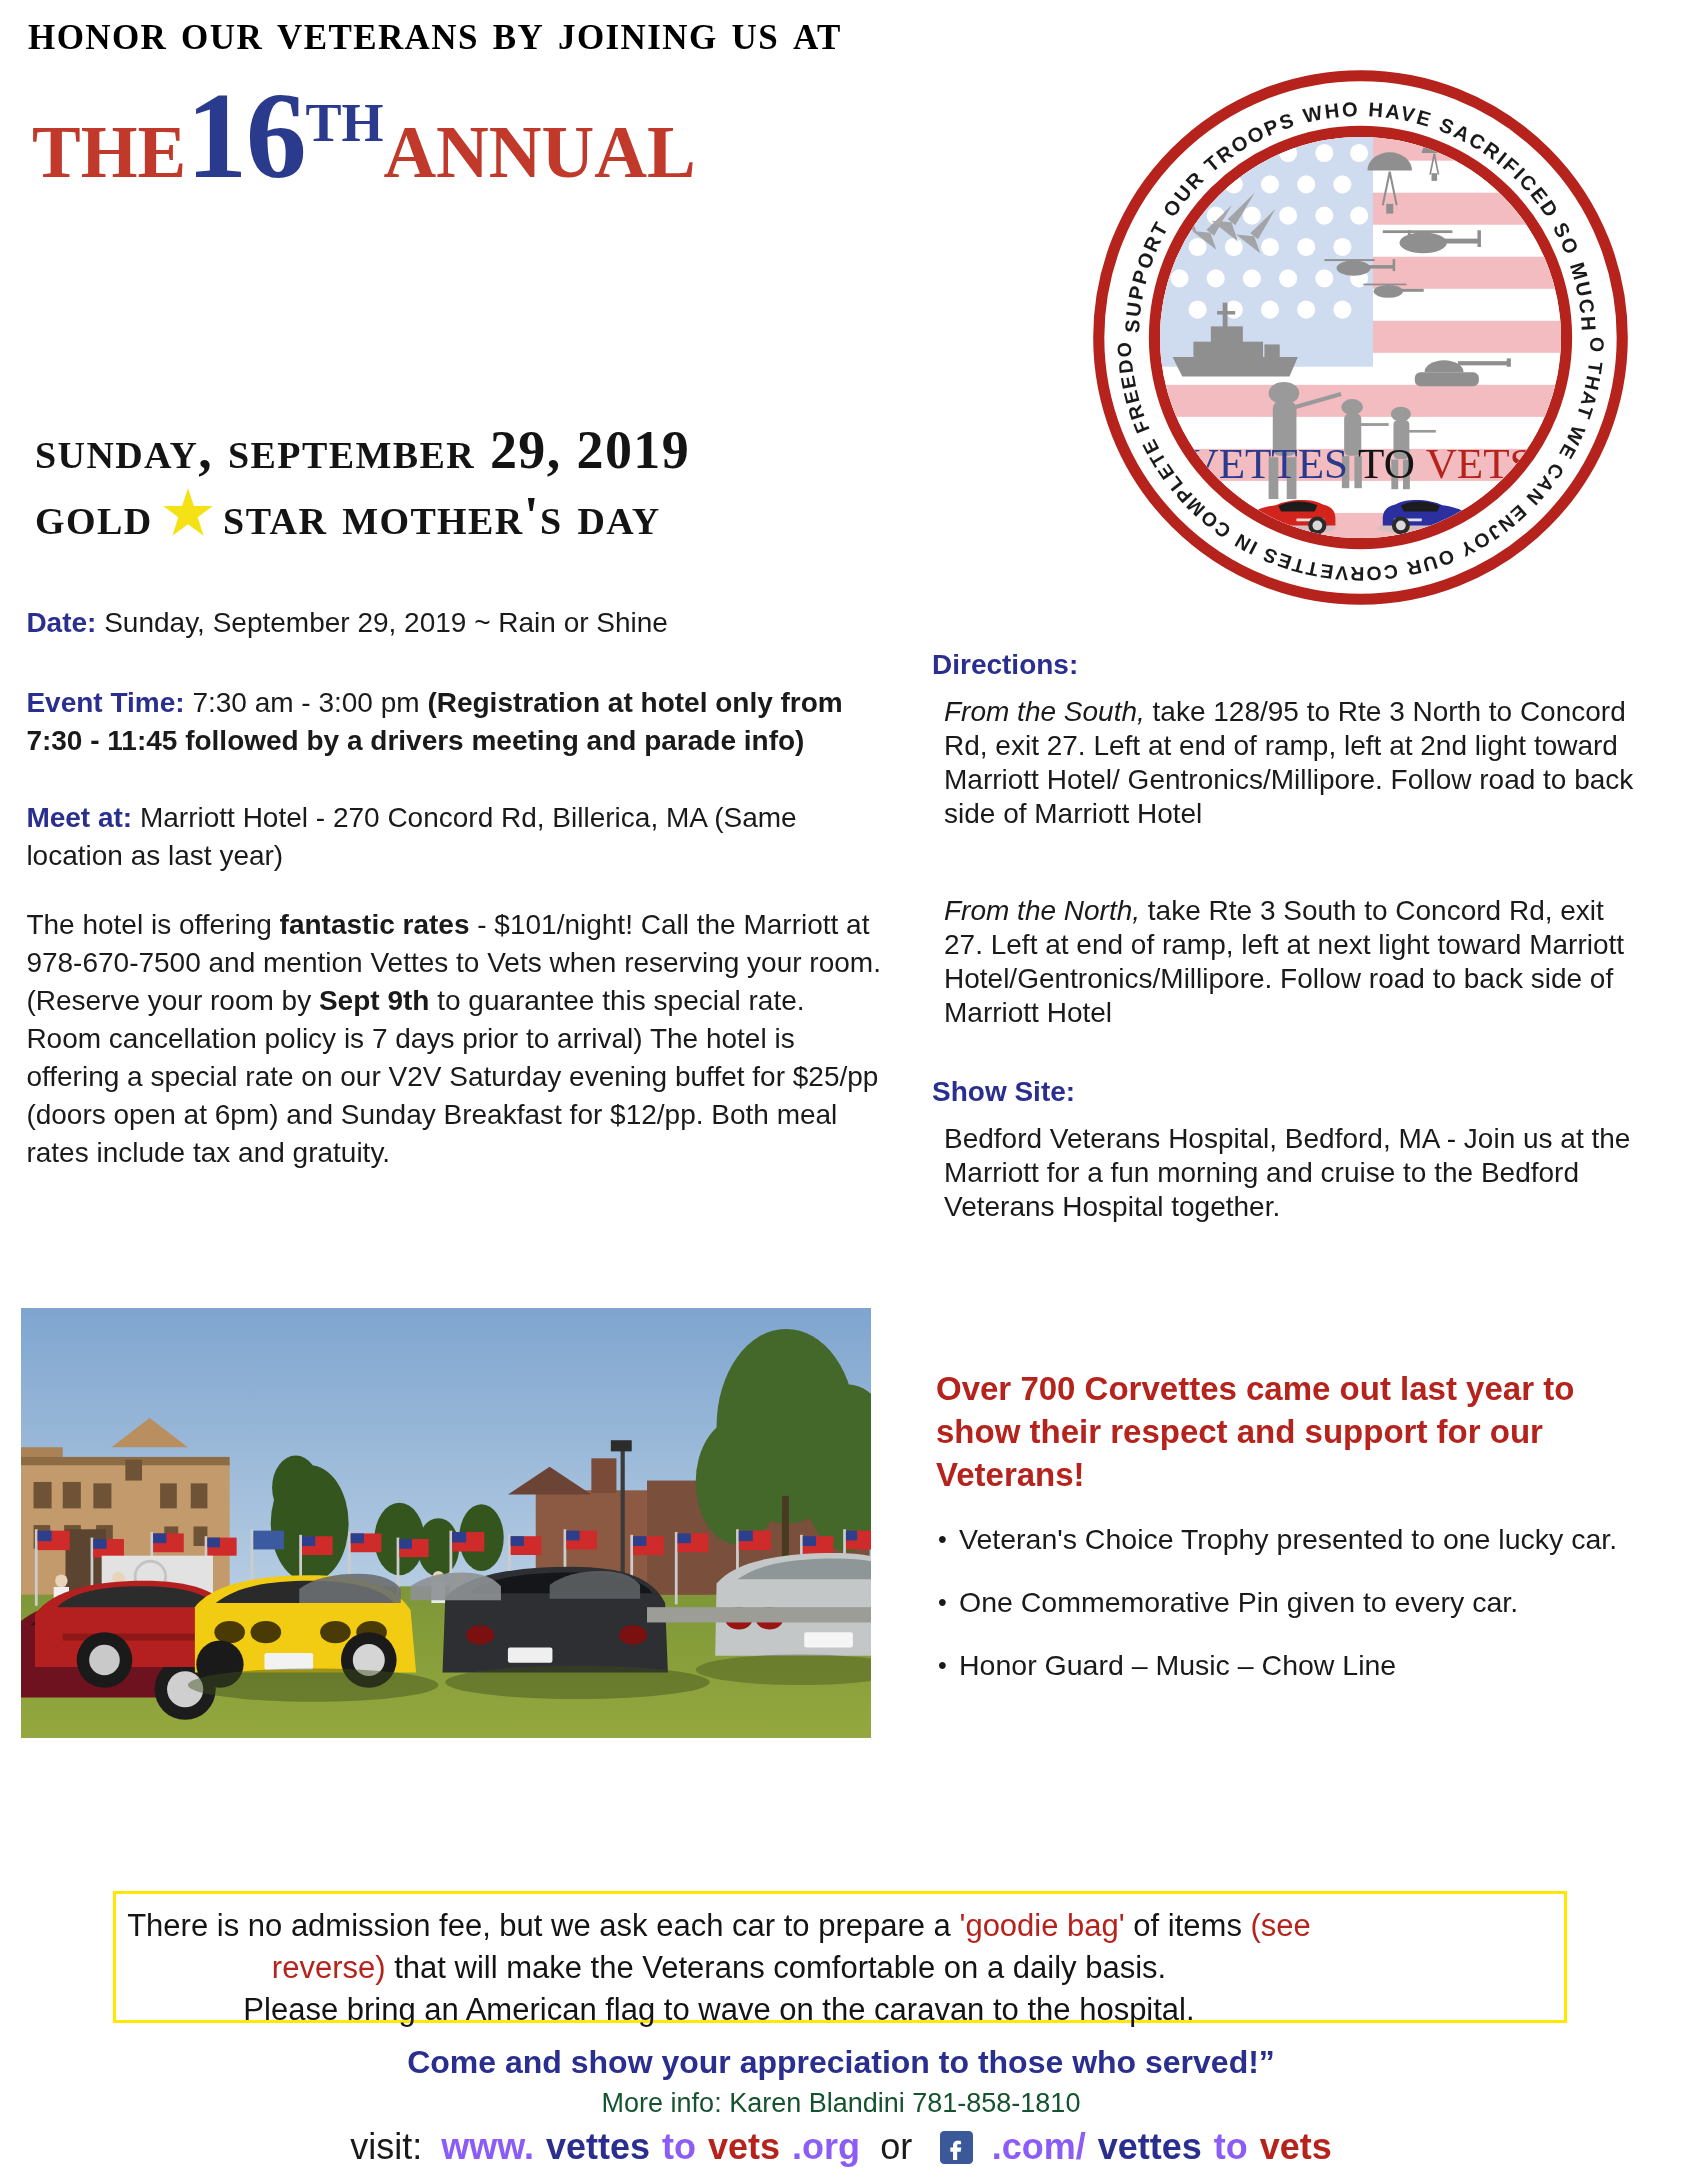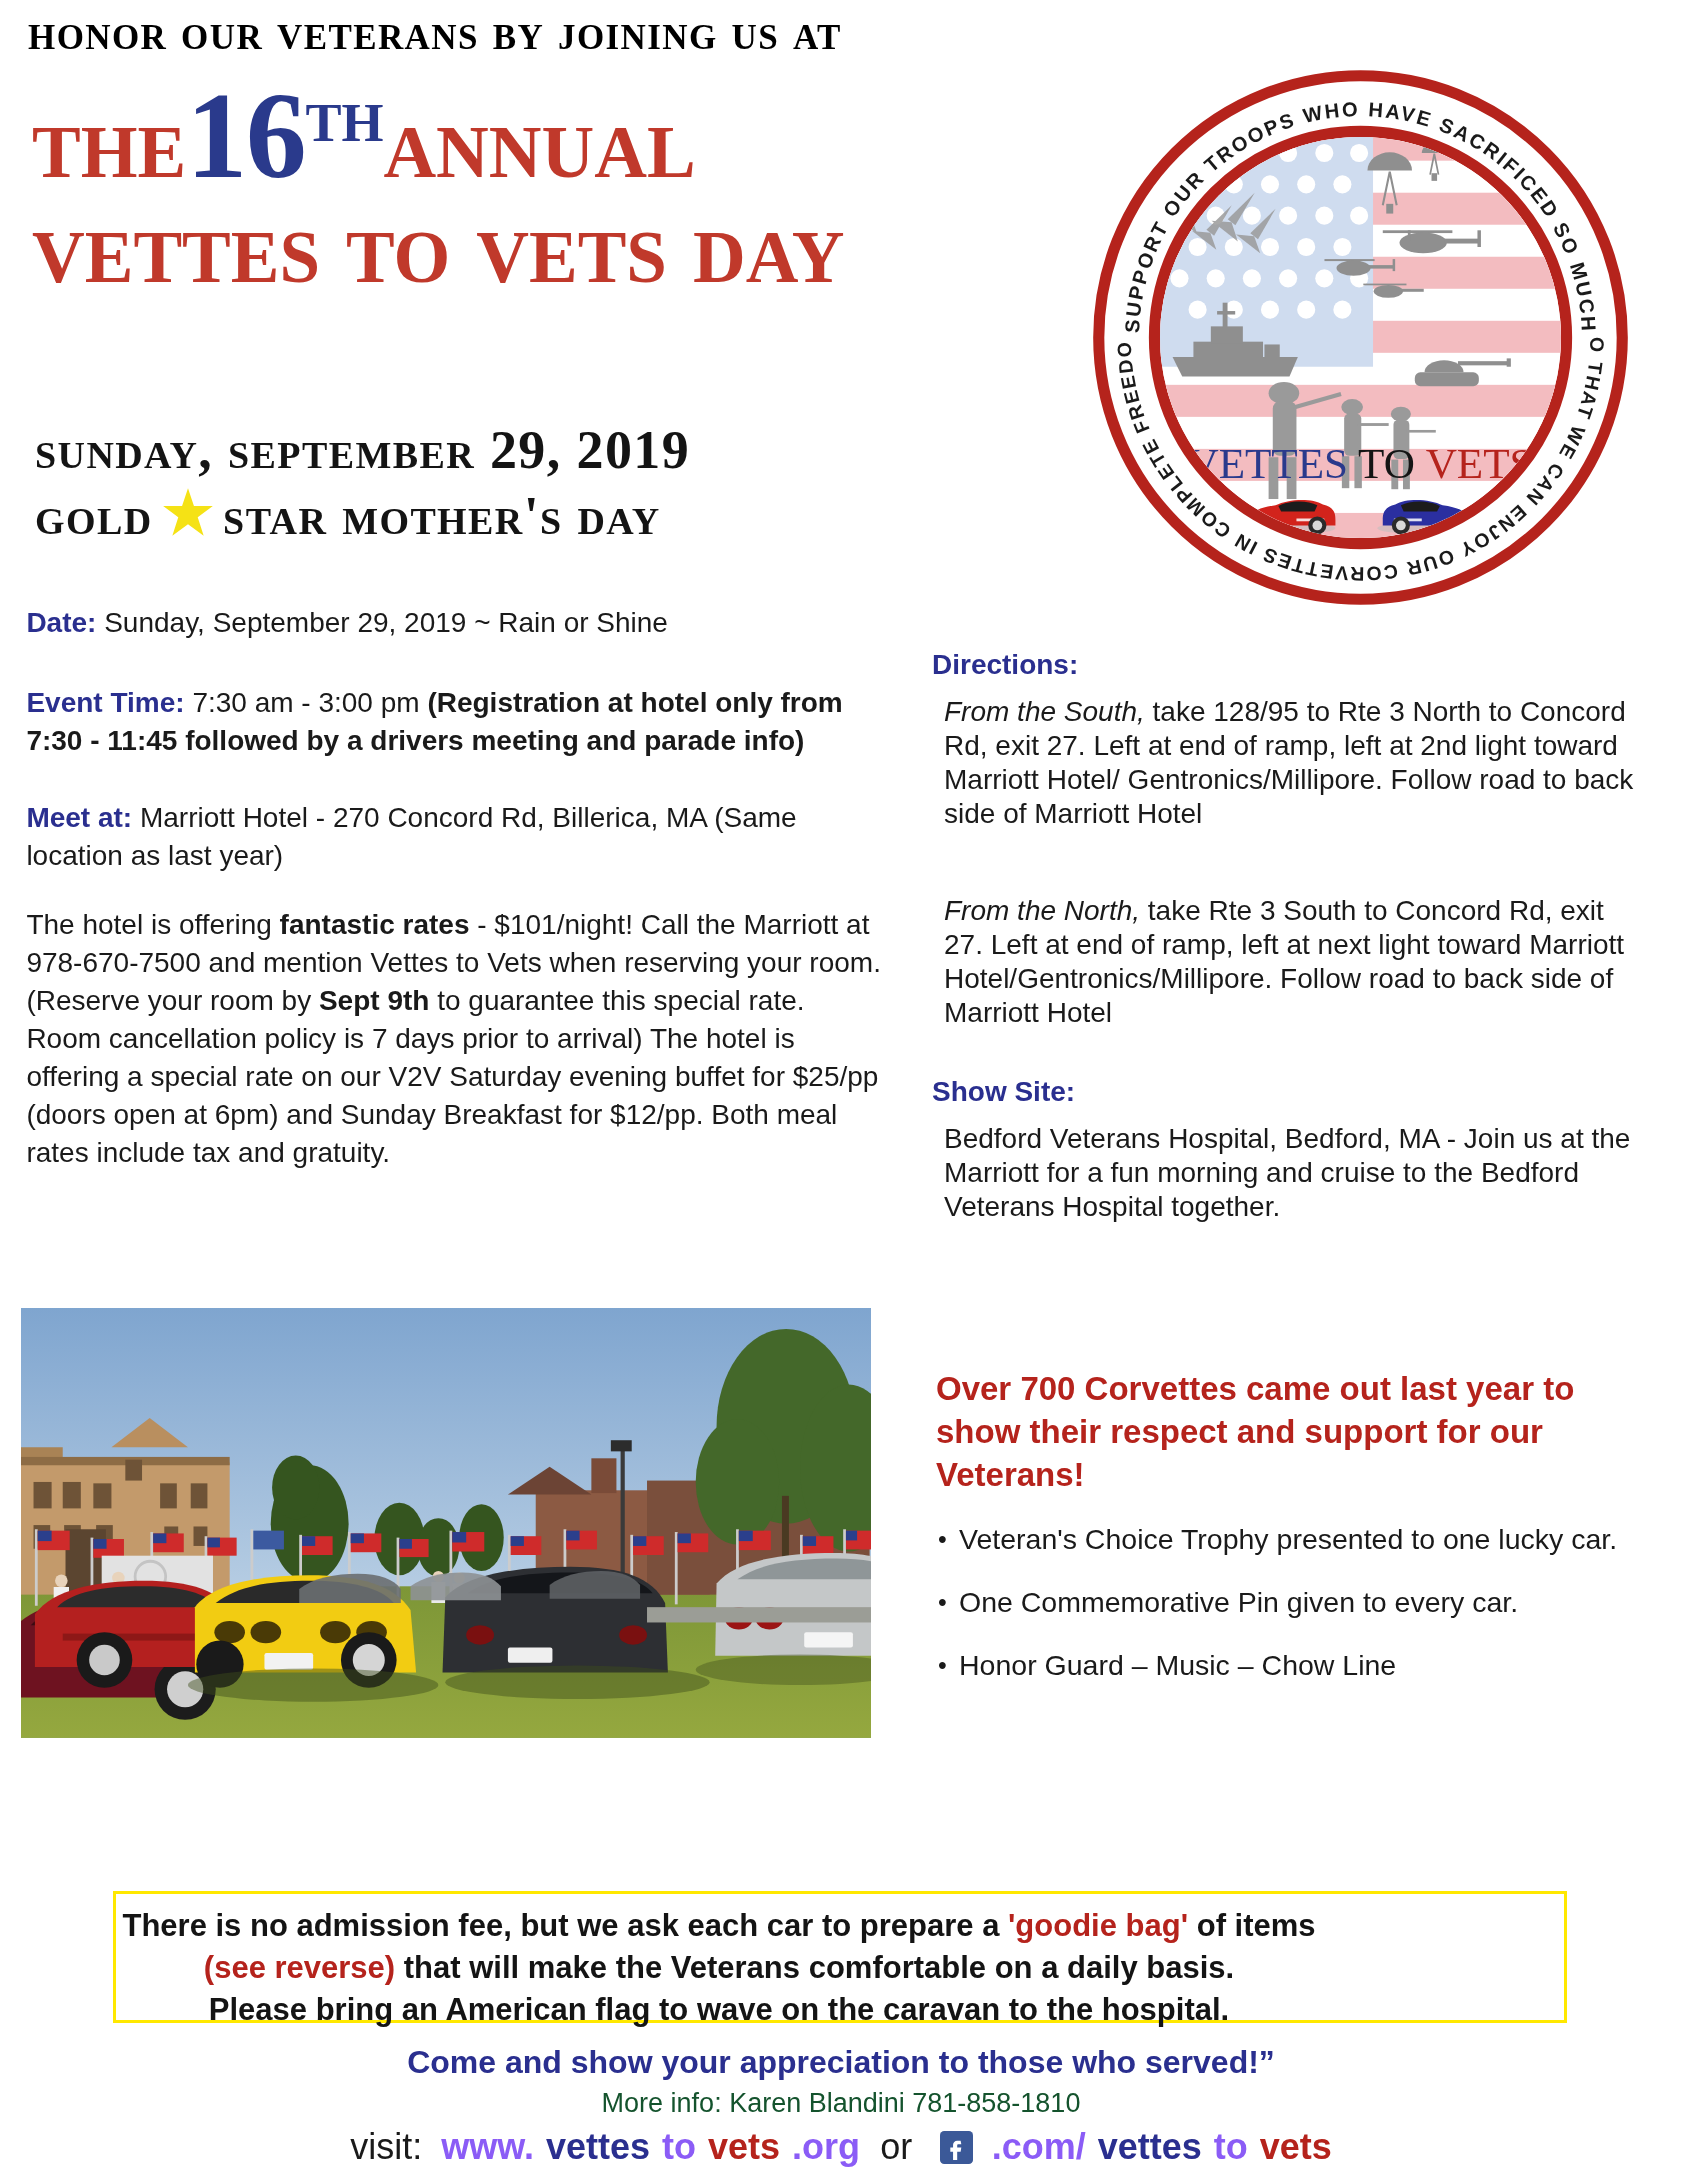--- a/index.html
+++ b/index.html
@@ -204,21 +204,21 @@
     height: 132px;
     border: 3.5px solid #FFE800;
     box-sizing: border-box;
   }
   .yellowbox-inner {
     position: absolute;
     left: 113px;
     top: 1905px;
     width: 1212px;
     text-align: center;
-    font-weight: bold;
+    font-weight: normal;
     font-size: 31px;
     line-height: 42px;
     color: #141414;
   }
   .red-em { color: #B5231C; }
 
   
   .footer {
     position: absolute;
     left: 0;
@@ -261,21 +261,20 @@
 </style>
 </head>
 <body>
 
 <div class="header-kicker">Honor our Veterans by joining us at</div>
 
 <div class="title-block">
   <div class="title-line1">
     <span>The</span><span class="num16">16</span><span class="suffix-th">TH</span><span>Annual</span>
   </div>
-  <div class="title-line2">Vettes to Vets Day</div>
 </div>
 
 <div class="subtitle-block">
   <div class="subtitle-line">Sunday, September 29, 2019</div>
   <div class="subtitle-line">
     <span>Gold</span><span class="gold-star"><svg width="54" height="54" viewBox="0 0 100 100">
           <polygon points="50,4 61,37 96,37 68,58 79,92 50,71 21,92 32,58 4,37 39,37" fill="#F5E215"></polygon>
         </svg></span><span>Star Mother's Day</span>
   </div>
 </div>

